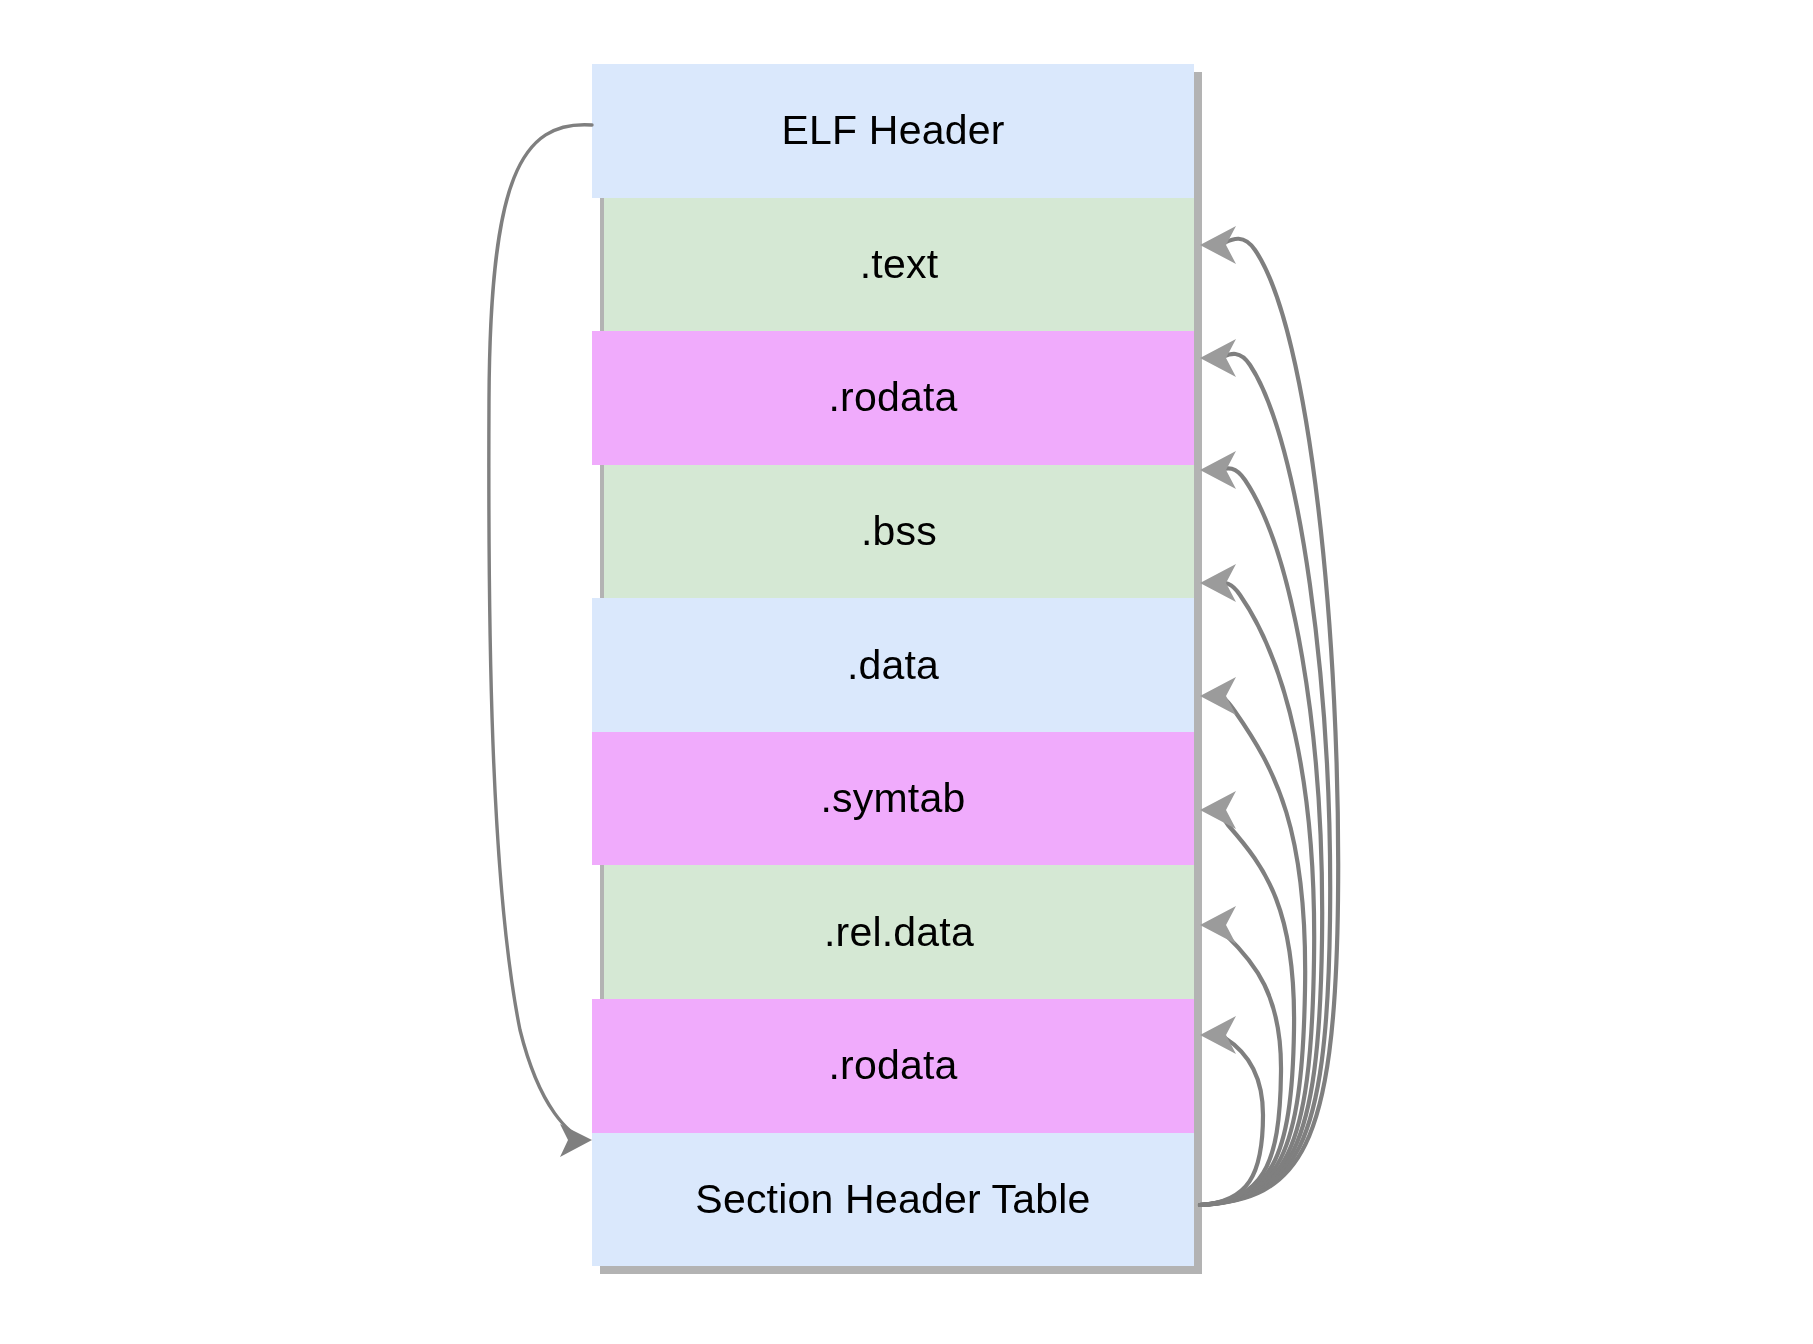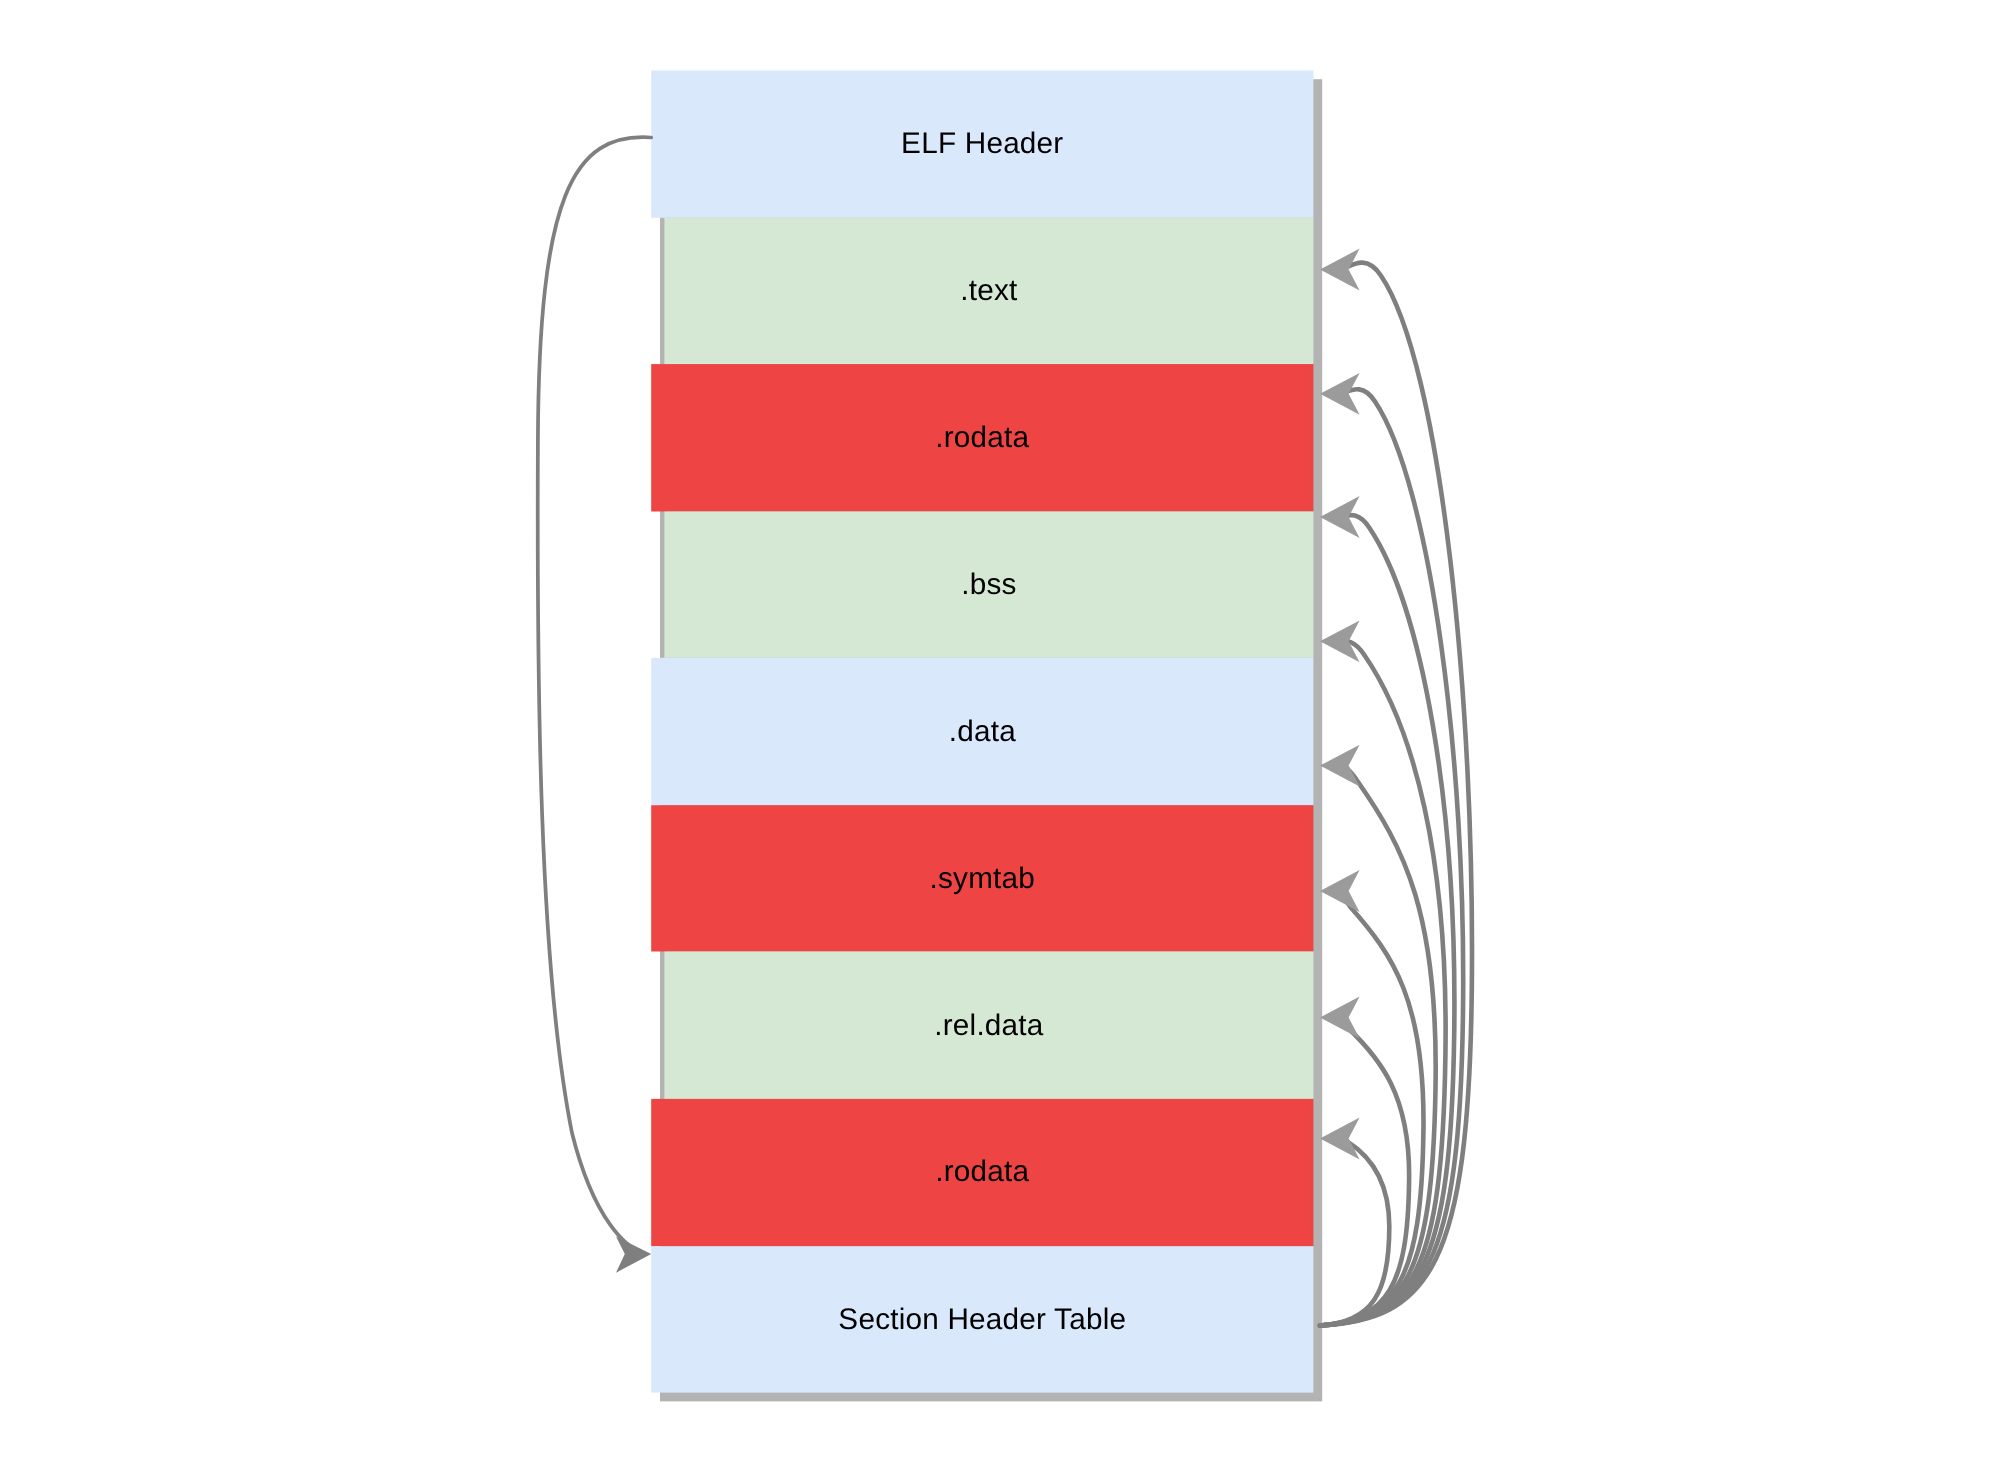--- a/index.html
+++ b/index.html
@@ -34,28 +34,28 @@
     z-index: 2;
     display: flex;
     flex-direction: column;
   }
   .elf-block {
     flex: 1 1 0;
     display: flex;
     align-items: center;
     justify-content: center;
     color: #000000;
-    font-size: 27px;
+    font-size: 41px;
     line-height: 1;
     letter-spacing: 0.2px;
     white-space: nowrap;
   }
   .elf-block.c-blue   { background: #dae8fc; }
   .elf-block.c-green  { background: #d5e8d4; margin-left: 12px; }
-  .elf-block.c-yellow { background: #ef4444; }
+  .elf-block.c-yellow { background: #f0abfc; }
 
   
   #arrow-layer {
     position: absolute;
     left: 0; top: 0;
     width: 1813px;
     height: 1344px;
     z-index: 3;
     pointer-events: none;
   }

